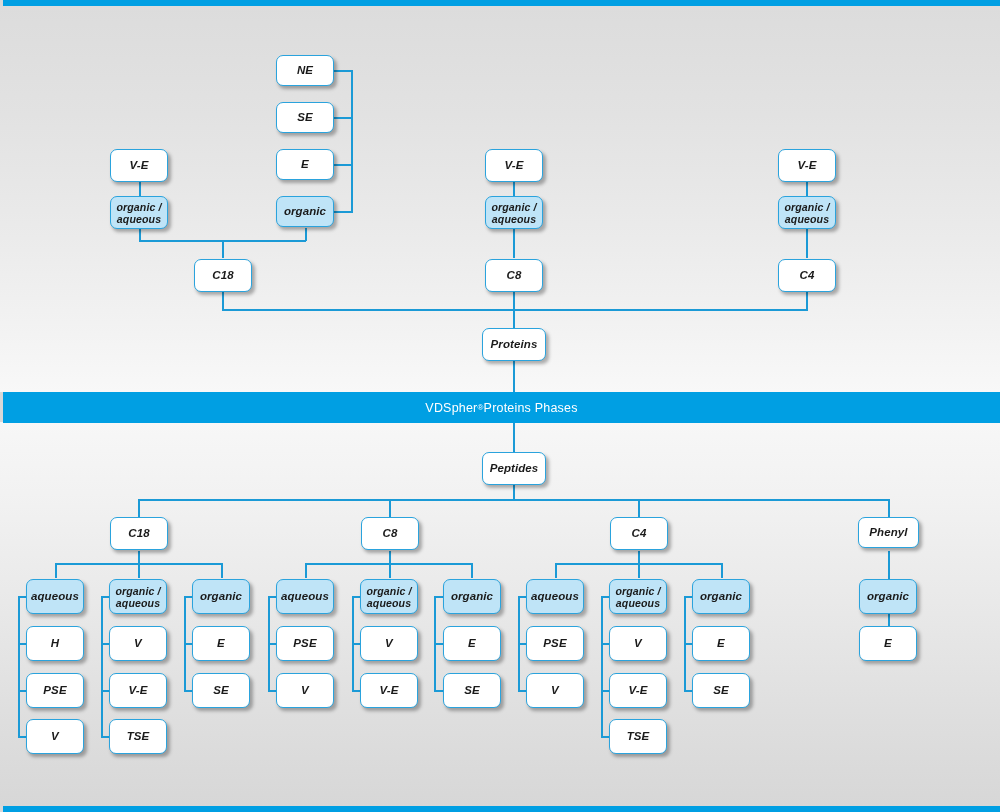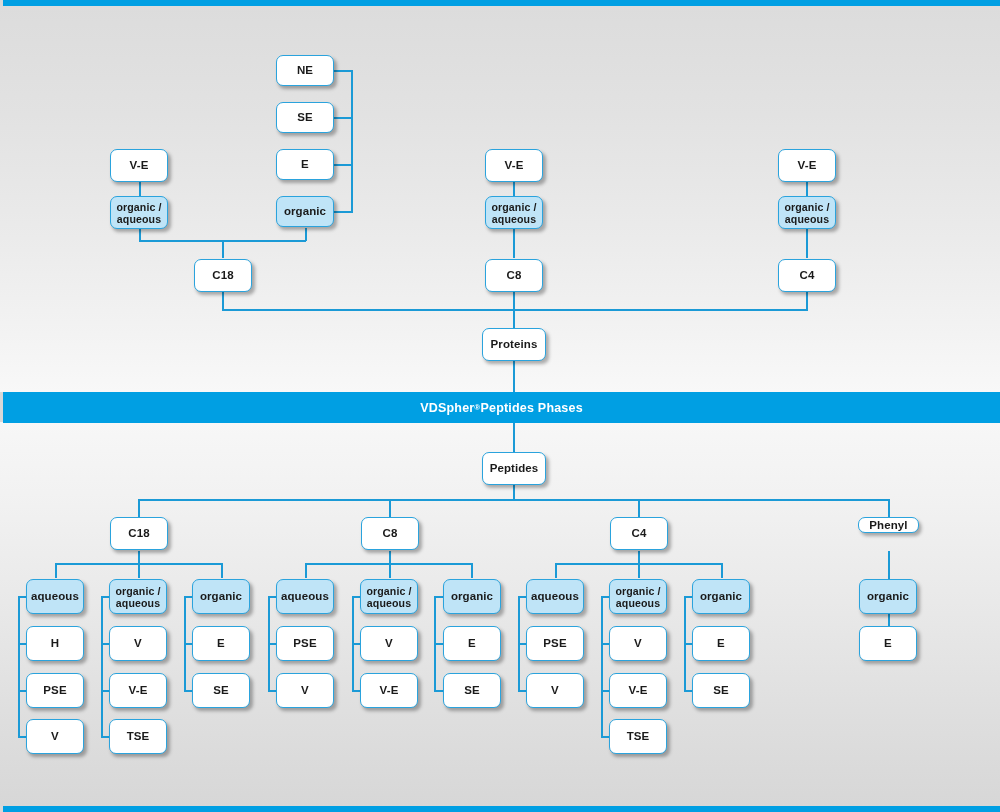--- a/index.html
+++ b/index.html
@@ -18,21 +18,21 @@
     background:linear-gradient(to bottom,#f7f7f7 0%,#f1f1f1 22%,#e8e8e8 50%,#dedede 78%,#d7d7d7 100%);}
 
   #bar-top{position:absolute;left:3px;top:0;width:997px;height:6px;background:#009fe3;}
   #bar-bottom{position:absolute;left:3px;top:806px;width:997px;height:6px;background:#009fe3;}
 
   
   #banner{
     position:absolute;left:3px;top:392px;width:997px;height:31px;
     background:#009fe3;color:#ffffff;
     display:flex;align-items:center;justify-content:center;
-    font-size:12.5px;font-weight:bold;letter-spacing:.2px;
+    font-size:12.5px;font-weight:normal;letter-spacing:.2px;
   }
   #banner sup{font-size:8px;vertical-align:super;line-height:0;}
 
   
   .ln{position:absolute;background:#1b9ad6;}
   .lnh{height:2px;}
   .lnv{width:2px;}
 
   
   .box{
@@ -41,21 +41,21 @@
     background:#ffffff;
     display:flex;align-items:center;justify-content:center;
     text-align:center;
     font-size:11.5px;font-weight:bold;color:#1a1a1a;
     line-height:12.5px;
     box-shadow:2.5px 3px 3.5px rgba(0,0,0,.30);
     letter-spacing:.1px;
   }
   .box.blue{background:#bfe4f7;}
   .box.two{font-size:10.6px;line-height:12px;}
-  .box .t{display:block;padding:0 3px;white-space:pre-line;}
+  .box .t{display:block;padding:0 3px;white-space:pre-line;font-style:italic;}
 </style>
 </head>
 <body>
 
 <div id="stage">
 
   <div id="bar-top" class="band"></div>
   <div id="band-top" class="band"></div>
   <div id="band-bottom" class="band"></div>
   <div id="bar-bottom" class="band"></div>
@@ -203,37 +203,37 @@
       <span class="t">C4</span>
     </div>
 
   <div class="box" style="left:482px;top:328px;width:64px;height:33px;">
       <span class="t">Proteins</span>
     </div>
 
   <div id="banner">
     <span>VDSpher</span>
       <sup>®</sup>
-      <span> Peptides Phases</span>
+      <span> Proteins Phases</span>
   </div>
 
   <div class="box" style="left:482px;top:452px;width:64px;height:33px;">
       <span class="t">Peptides</span>
     </div>
 
   <div class="box" style="left:110px;top:517px;width:58px;height:33px;">
       <span class="t">C18</span>
     </div>
   <div class="box" style="left:361px;top:517px;width:58px;height:33px;">
       <span class="t">C8</span>
     </div>
   <div class="box" style="left:610px;top:517px;width:58px;height:33px;">
       <span class="t">C4</span>
     </div>
-  <div class="box" style="left:858px;top:517px;width:61px;height:16px;text-align:right;">
+  <div class="box" style="left:858px;top:517px;width:61px;height:31px;text-align:right;">
       <span class="t">Phenyl</span>
     </div>
 
   <div class="box blue" style="left:26px;top:579px;width:58px;height:35px;">
       <span class="t">aqueous</span>
     </div>
   <div class="box" style="left:26px;top:626px;width:58px;height:35px;">
       <span class="t">H</span>
     </div>
   <div class="box" style="left:26px;top:673px;width:58px;height:35px;">

